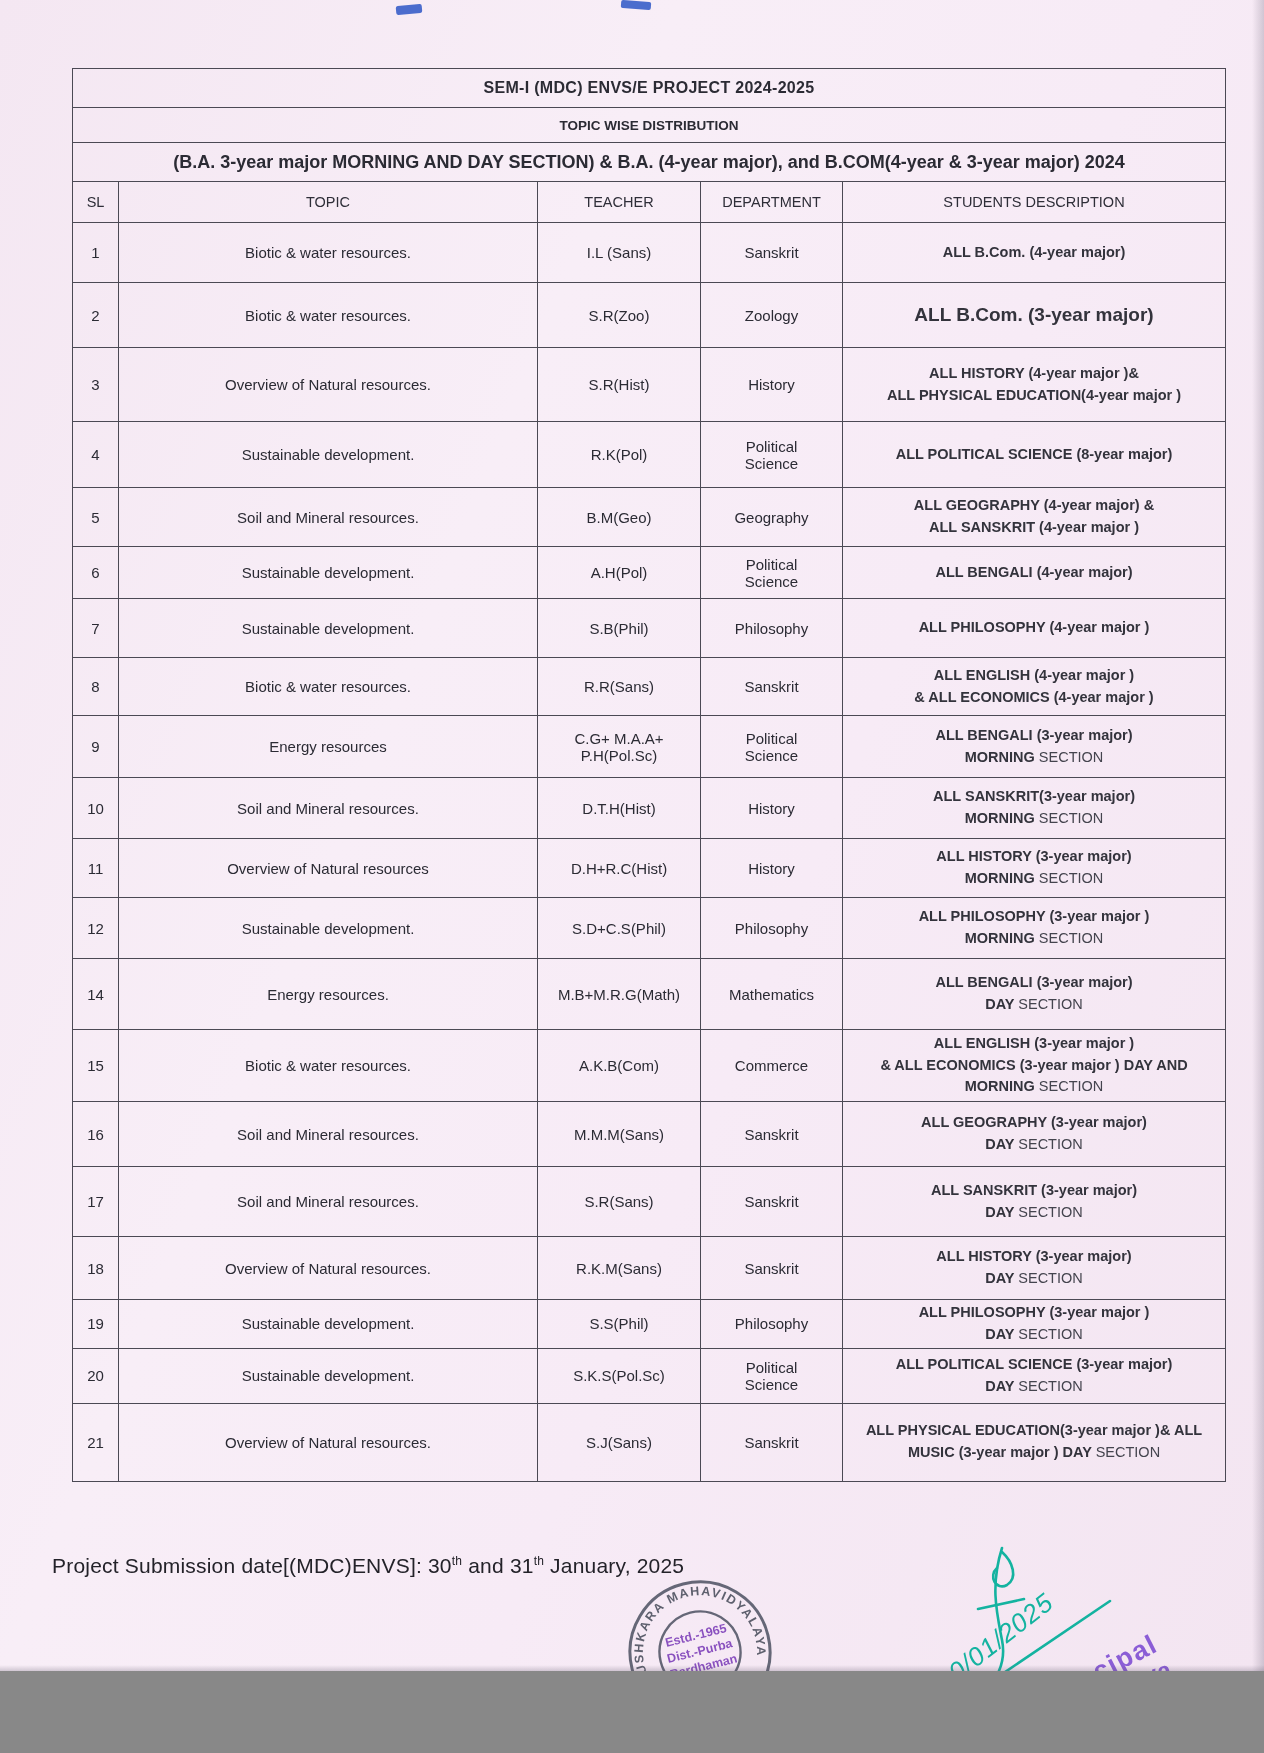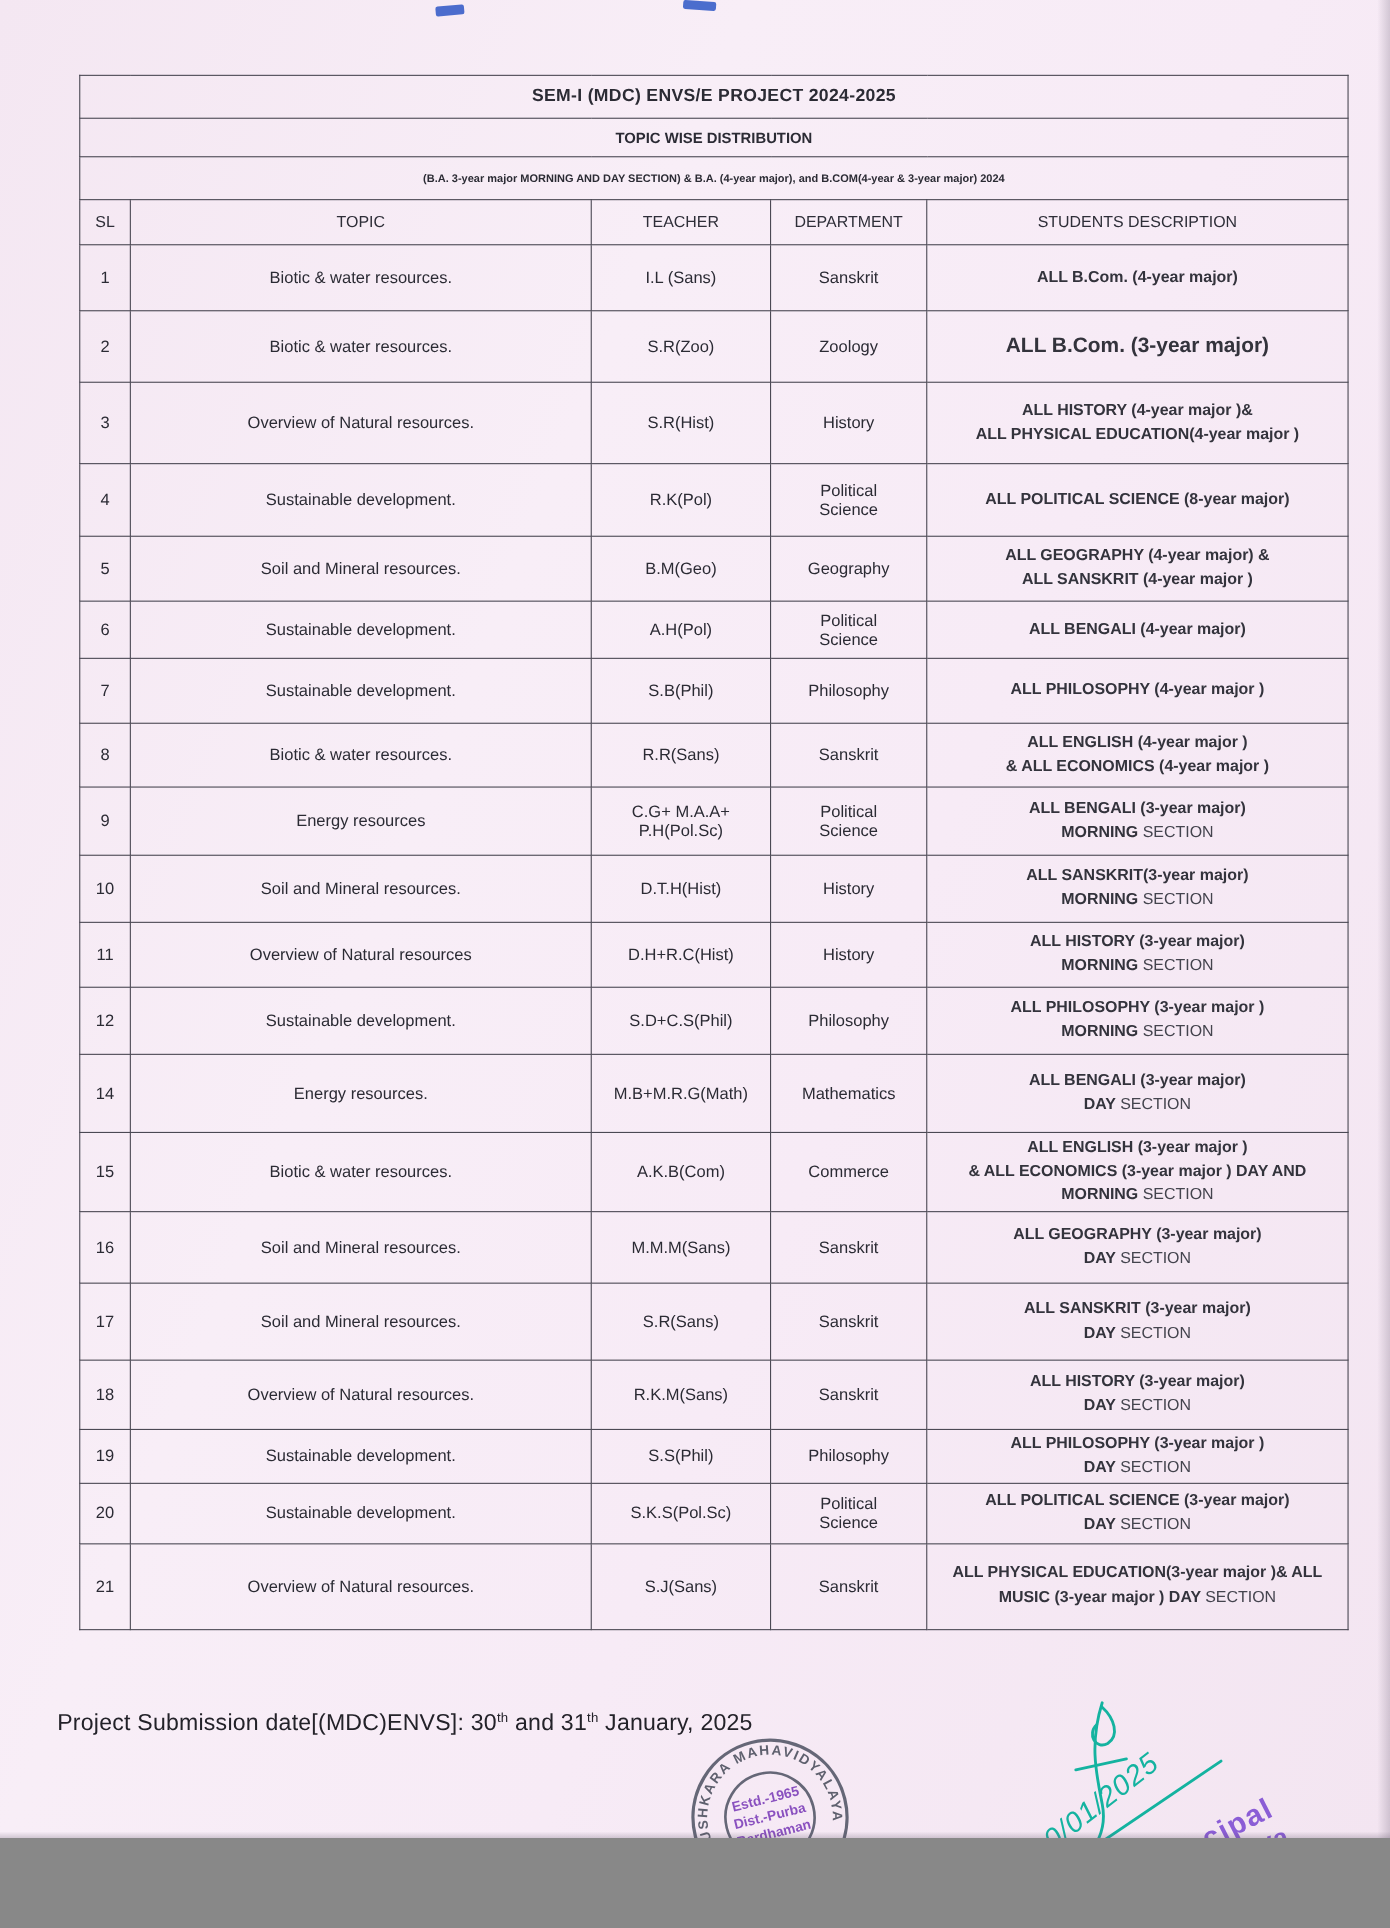--- a/index.html
+++ b/index.html
@@ -15,21 +15,21 @@
   .a2{left:621px; top:1px;  width:30px; height:8px;  transform:rotate(4deg);}
   .a3{left:381px; top:1724px; width:22px; height:10px; transform:rotate(-3deg);}
   .a4{left:610px; top:1733px; width:27px; height:10px; transform:rotate(2deg);}
 
   table.dist{position:absolute; left:72px; top:68px; width:1153px;
     border-collapse:collapse; table-layout:fixed; color:#2b2b34;}
   table.dist th, table.dist td{border:1.6px solid #4b4954; padding:2px 6px;
     text-align:center; vertical-align:middle; overflow:hidden;}
   th.t-title{height:34px; font-size:16px; font-weight:700; letter-spacing:.3px;}
   th.t-sub{height:30px; font-size:13.5px; font-weight:700;}
-  th.t-scope{height:34px; font-size:10px; font-weight:700;}
+  th.t-scope{height:34px; font-size:18px; font-weight:700;}
   tr.colheads th{height:36px; font-size:14.5px; font-weight:400; color:#2e2e38;}
   td.c-sl{font-size:15px;}
   td.c-topic{font-size:15px;}
   td.c-teacher{font-size:15px; white-space:pre-line;}
   td.c-dept{font-size:15px; white-space:pre-line;}
   td.c-desc{font-size:14.5px; line-height:1.5; color:#33333c;}
   .dline{white-space:nowrap;}
   .dline.big{font-size:19px; line-height:1.3;text-align:center;}
   .bseg{font-weight:700;}
   .rseg{font-weight:400; color:#44444e;}

